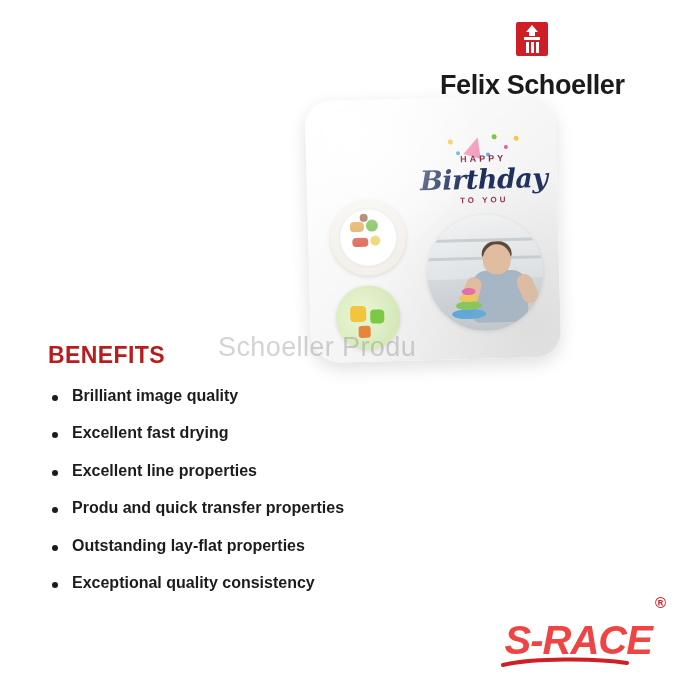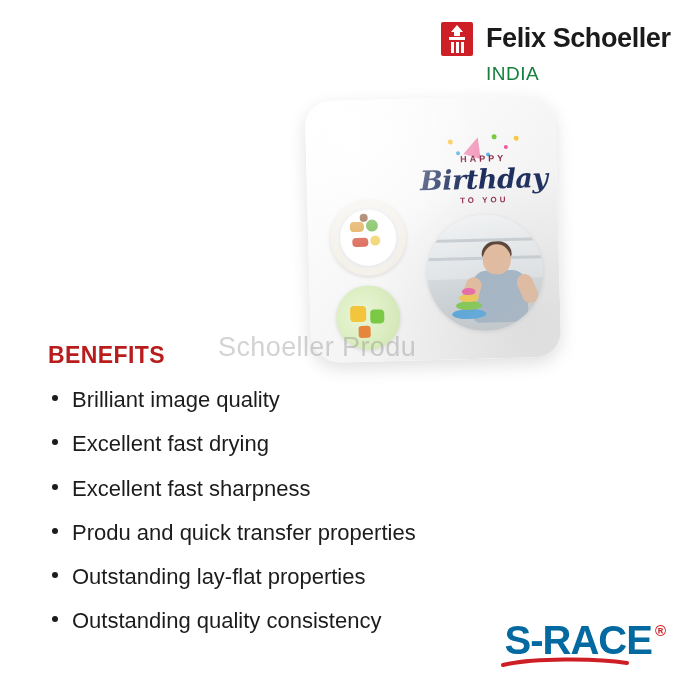--- a/index.html
+++ b/index.html
@@ -26,20 +26,21 @@
     top: 18px;
     left: 440px;
     display: flex;
     flex-direction: column;
     align-items: flex-start;
   }
   .brand-row {
     display: flex;
     align-items: center;
     gap: 12px;
+    flex-direction: column;
   }
   .brand-mark {
     width: 34px;
     height: 40px;
     position: relative;
   }
   .brand-name {
     font-size: 27px;
     font-weight: bold;
     color: #1b1b1b;
@@ -268,25 +269,26 @@
     letter-spacing: 0.4px;
     margin-bottom: 18px;
   }
   .benefit-list {
     list-style: none;
     margin: 0;
     padding: 0;
   }
   .benefit-item {
     position: relative;
-    font-size: 22px;
+    font-size: 16px;
     color: #1c1c1c;
     padding-left: 24px;
     margin-bottom: 19px;
     line-height: 1.15;
+    font-weight: bold;
   }
   .benefit-item::before {
     content: "";
     position: absolute;
     left: 4px;
     top: 8px;
     width: 6px;
     height: 6px;
     background: #1c1c1c;
     border-radius: 50%;
@@ -296,24 +298,26 @@
   .srace {
     position: absolute;
     right: 34px;
     bottom: 40px;
     display: flex;
     align-items: flex-start;
   }
   .srace-text {
     font-size: 40px;
     font-weight: bold;
-    color: #0369a1;
+    font-style: italic;
+    color: #ef4444;
     letter-spacing: -1px;
     line-height: 1;
     position: relative;
+    margin-top: 28px;
   }
   .srace-reg {
     font-size: 15px;
     color: #cf1f26;
     margin-left: 3px;
     margin-top: 2px;
     font-weight: bold;
   }
   .srace-swoosh {
     position: absolute;
@@ -401,24 +405,24 @@
     </div>
   </div>
 
   <div class="watermark">Schoeller Produ</div>
 
   <div class="benefits">
     <div class="benefits-title">BENEFITS</div>
     <ul class="benefit-list">
       <li class="benefit-item">Brilliant image quality</li>
       <li class="benefit-item">Excellent fast drying</li>
-      <li class="benefit-item">Excellent fast sharpness</li>
+      <li class="benefit-item">Excellent line properties</li>
       <li class="benefit-item">Produ and quick transfer properties</li>
       <li class="benefit-item">Outstanding lay-flat properties</li>
-      <li class="benefit-item">Outstanding quality consistency</li>
+      <li class="benefit-item">Exceptional quality consistency</li>
     </ul>
   </div>
 
   <div class="srace">
     <div class="srace-text">S-RACE</div>
     <div class="srace-reg">®</div>
     <svg class="srace-swoosh" viewBox="0 0 128 12" aria-hidden="true">
       <path d="M2 9 C 30 2, 96 2, 126 7" stroke="#cf1f26" stroke-width="4" fill="none" stroke-linecap="round"></path>
     </svg>
   </div>

